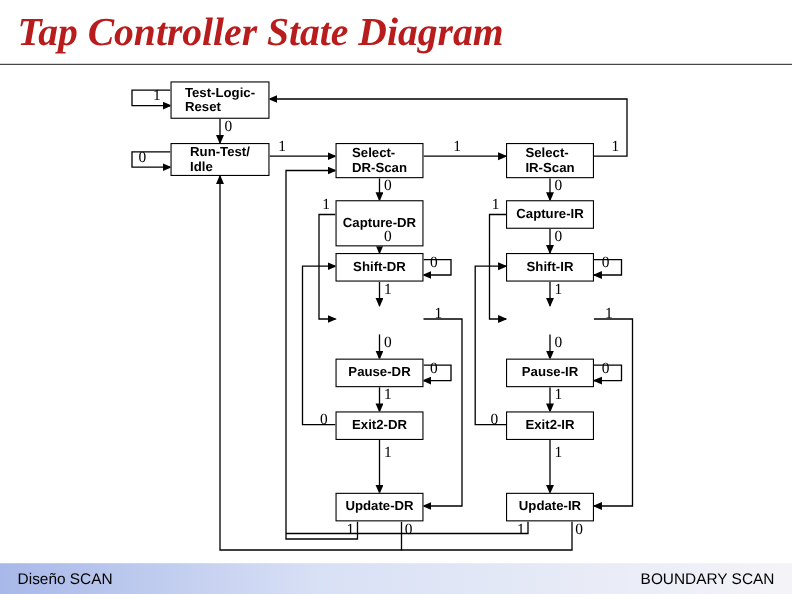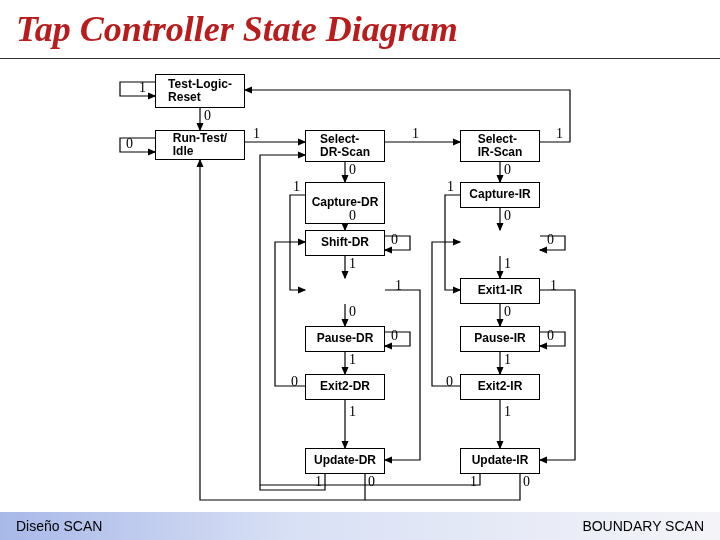--- a/index.html
+++ b/index.html
@@ -151,22 +151,22 @@
 <div class="node" style="left:155px;top:14px;width:90px;height:34px">Test-Logic-<br>Reset</div>
 <div class="node" style="left:155px;top:70px;width:90px;height:30px">Run-Test/<br>Idle</div>
 
 <div class="node" style="left:305px;top:70px;width:80px;height:32px">Select-<br>DR-Scan</div>
 <div class="node" style="left:460px;top:70px;width:80px;height:32px">Select-<br>IR-Scan</div>
 
 <div class="node" style="left:305px;top:122px;width:80px;height:42px">Capture-DR</div>
 <div class="node" style="left:460px;top:122px;width:80px;height:26px">Capture-IR</div>
 
 <div class="node" style="left:305px;top:170px;width:80px;height:26px">Shift-DR</div>
-
-<div class="node" style="left:460px;top:218px;width:80px;height:26px">Exit1-IR</div>
+<div class="node" style="left:460px;top:170px;width:80px;height:26px">Shift-IR</div>
+
 
 <div class="node" style="left:305px;top:266px;width:80px;height:26px">Pause-DR</div>
 <div class="node" style="left:460px;top:266px;width:80px;height:26px">Pause-IR</div>
 
 <div class="node" style="left:305px;top:314px;width:80px;height:26px">Exit2-DR</div>
 <div class="node" style="left:460px;top:314px;width:80px;height:26px">Exit2-IR</div>
 
 <div class="node" style="left:305px;top:388px;width:80px;height:26px">Update-DR</div>
 <div class="node" style="left:460px;top:388px;width:80px;height:26px">Update-IR</div>
 

